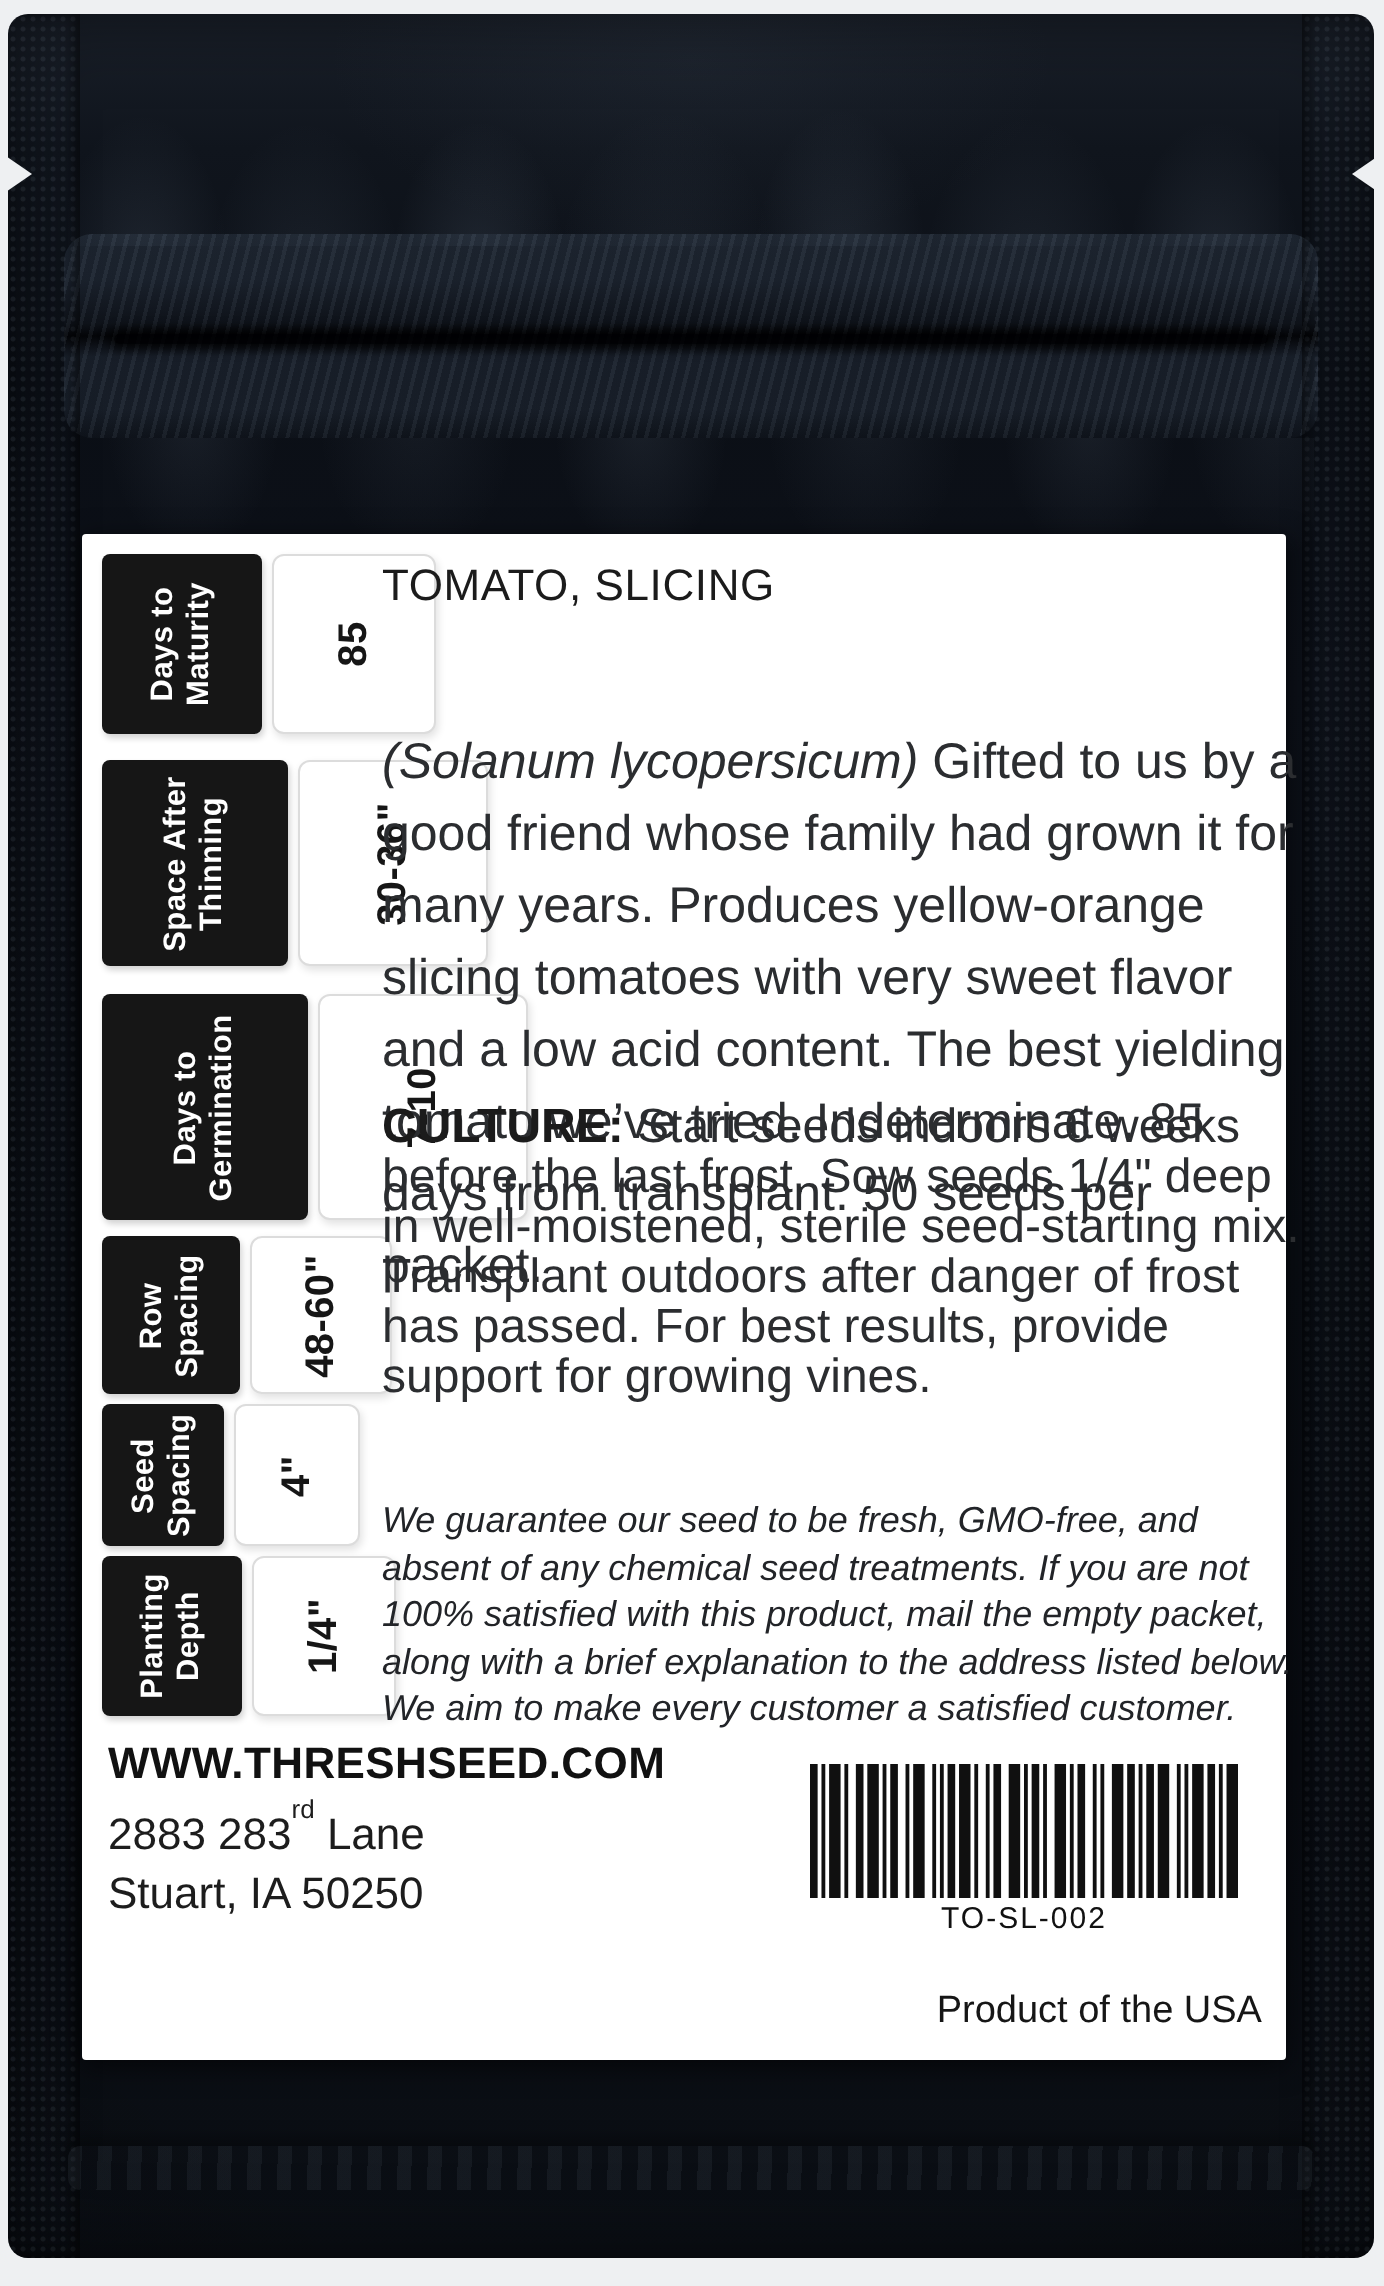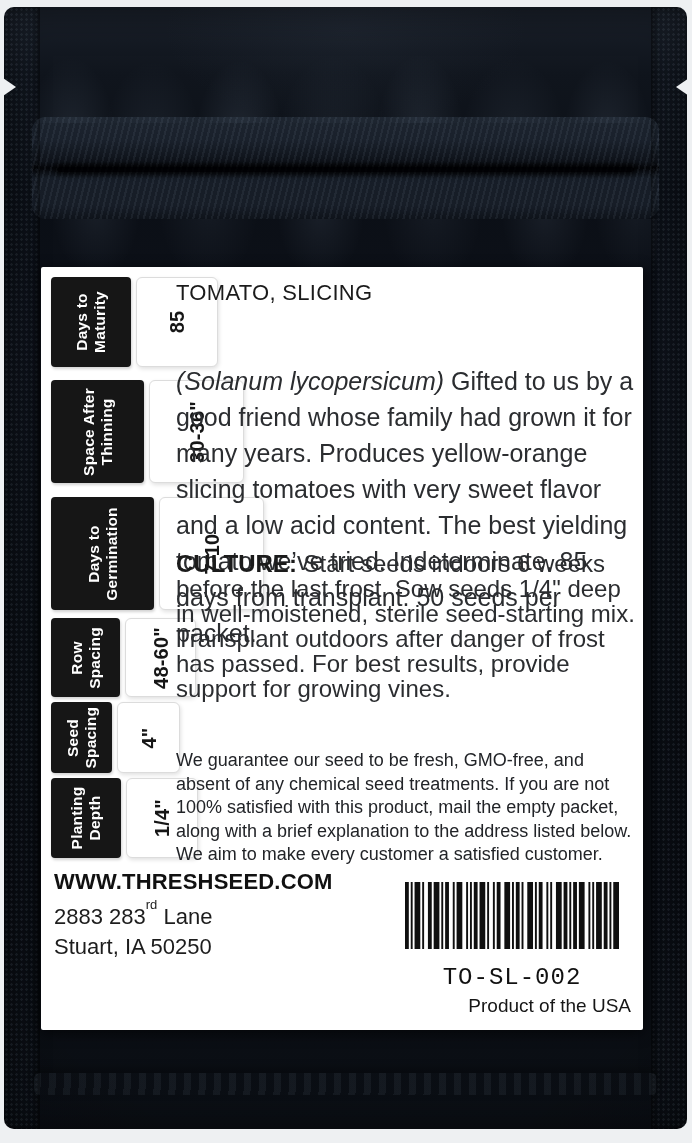--- a/index.html
+++ b/index.html
@@ -64,40 +64,40 @@
   .spec-val{flex:0 0 37px;background:#fff;border:1px solid #dcdcdc;border-radius:6px;display:grid;place-items:center;
     box-shadow:1px 2px 4px rgba(0,0,0,.12);}
   .rot{transform:rotate(-90deg);text-align:center;color:#fff;font-weight:700;font-size:15.5px;line-height:18px;letter-spacing:.2px;}
   .rot span{display:block;white-space:nowrap;}
   .spec-val .rot{color:#161616;font-size:20px;line-height:20px;}
   .r1 .rot{width:80px}.r2 .rot{width:93px}.r3 .rot{width:103px}
   .r4 .rot{width:69px}.r5 .rot{width:61px}.r6 .rot{width:70px}
 
   
   .content{position:absolute;left:134px;top:0;width:466px;height:100%;}
-  .content > *{position:absolute;left:1px;margin:0;}
+  .content > *{position:absolute;left:16px;margin:0;}
   .category{top:12px;font-size:22px;line-height:28px;letter-spacing:.3px;color:#1b1b1b;}
   .title-wrap{top:38px;white-space:nowrap;}
   .title{display:inline-block;transform:scaleX(.58);transform-origin:0 60%;font-size:43px;line-height:46px;
     font-weight:700;letter-spacing:-.5px;color:#141414;
     text-shadow:.6px 0 currentColor, -.4px 0 currentColor;}
   .desc{top:96px;width:466px;font-size:25px;line-height:36px;}
   .desc em{font-style:italic;}
   .culture{top:284px;width:466px;font-size:24px;line-height:25px;}
   .culture strong{font-weight:700;color:#1b1b1b;}
-  .guarantee{top:482px;width:466px;font-size:18px;line-height:23.5px;color:#222428;}
+  .guarantee{top:482px;width:466px;font-style:italic;font-size:18px;line-height:23.5px;color:#222428;}
 
   
   .footer-left{position:absolute;left:13px;top:600px;color:#1d1d1d;}
   .footer-left div{line-height:30px;font-size:22px;}
   .website{font-weight:700;font-size:22.5px;letter-spacing:.2px;color:#111;}
   .street sup{font-size:13px;position:relative;top:-7px;}
   .barcode{position:absolute;left:364px;top:615px;width:214px;text-align:center;}
   .bars{display:block;width:214px;height:67px;}
-  .bc-text{font-family:Liberation Mono, monospace;font-size:24px;letter-spacing:1px;color:#111;margin-top:15px;}
+  .bc-text{font-family:Liberation Sans, sans-serif;font-size:15px;letter-spacing:1px;color:#111;margin-top:2px;}
   .origin{position:absolute;right:12px;top:728px;font-size:19px;color:#161616;}
 </style>
 </head>
 <body>
 
 <div class="stage">
   <div class="bag">
     <div class="folds-top"></div>
     <div class="zipper"></div>
     <div class="folds-mid"></div>

